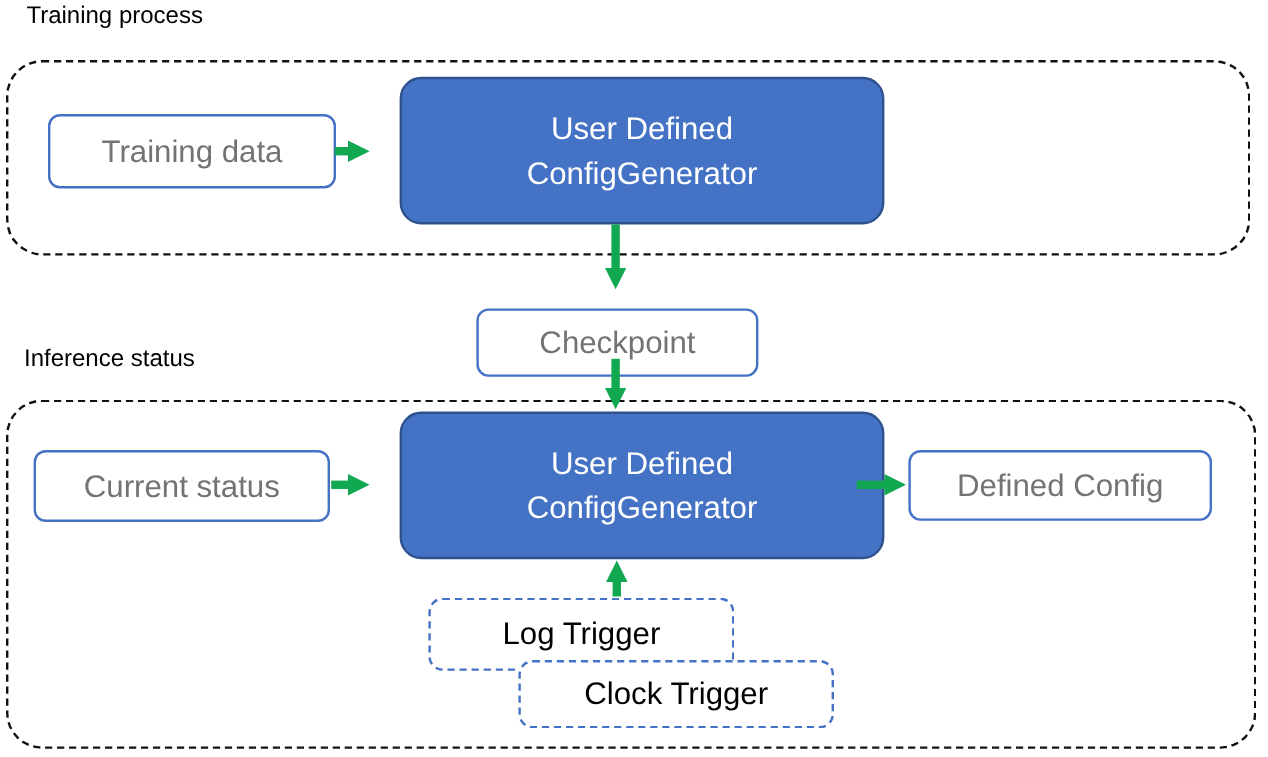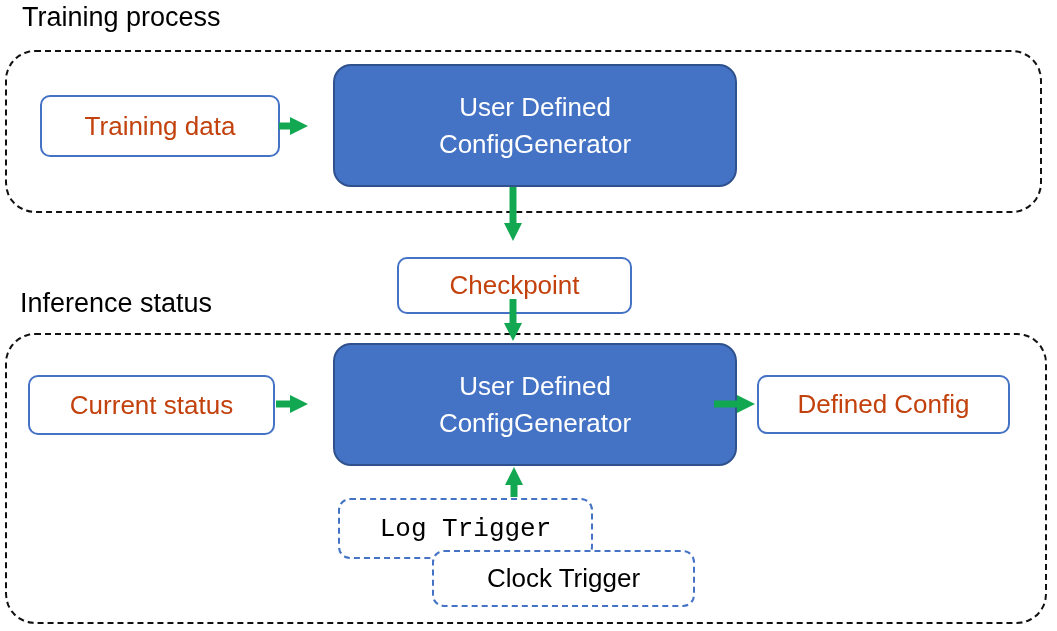--- a/index.html
+++ b/index.html
@@ -6,40 +6,40 @@
   .stage {
     position: relative;
     width: 1057px;
     height: 631px;
     background: #ffffff;
     font-family: "Liberation Sans", sans-serif;
     overflow: hidden;
   }
   .section-label {
     position: absolute;
-    font-size: 27px;
+    font-size: 20px;
     color: #000000;
     white-space: nowrap;
   }
   .dashed-container {
     position: absolute;
     border: 2.5px dashed #111111;
     border-radius: 30px;
     background: transparent;
   }
   .white-box {
     position: absolute;
     background: #ffffff;
     border: 2px solid #4472C4;
     border-radius: 10px;
     display: flex;
     align-items: center;
     justify-content: center;
     font-size: 26px;
-    color: #c2410c;
+    color: #737373;
     white-space: nowrap;
   }
   .blue-box {
     position: absolute;
     background: #4472C4;
     border: 2.5px solid #2F528F;
     border-radius: 18px;
     display: flex;
     flex-direction: column;
     align-items: center;
@@ -67,21 +67,21 @@
   #training-label   { left: 22px;  top: 2px; }
   #training-box     { left: 5px;   top: 50px;  width: 1033px; height: 159px; }
   #training-data    { left: 40px;  top: 95px;  width: 236px;  height: 58px; }
   #gen-train        { left: 310px; top: 64px;  width: 400px;  height: 119px; }
   #checkpoint       { left: 397px; top: 257px; width: 231px;  height: 53px; }
   #inference-label  { left: 20px;  top: 288px; }
   #inference-box    { left: 5px;   top: 333px; width: 1038px; height: 287px; }
   #current-status   { left: 28px;  top: 375px; width: 243px;  height: 56px; }
   #gen-infer        { left: 310px; top: 343px; width: 400px;  height: 119px; }
   #output-config    { left: 757px; top: 375px; width: 249px;  height: 55px; }
-  #log-trigger      { left: 338px; top: 498px; width: 251px;  height: 57px; font-family: Liberation Mono, monospace; }
+  #log-trigger      { left: 357px; top: 498px; width: 251px;  height: 57px; }
   #clock-trigger    { left: 432px; top: 550px; width: 259px;  height: 53px; }
   svg.arrows {
     position: absolute;
     left: 0; top: 0;
     width: 1057px; height: 631px;
     pointer-events: none;
   }
   svg.arrows line { stroke: #12A851; stroke-width: 7; }
   svg.arrows marker path { fill: #12A851; }
 </style>

